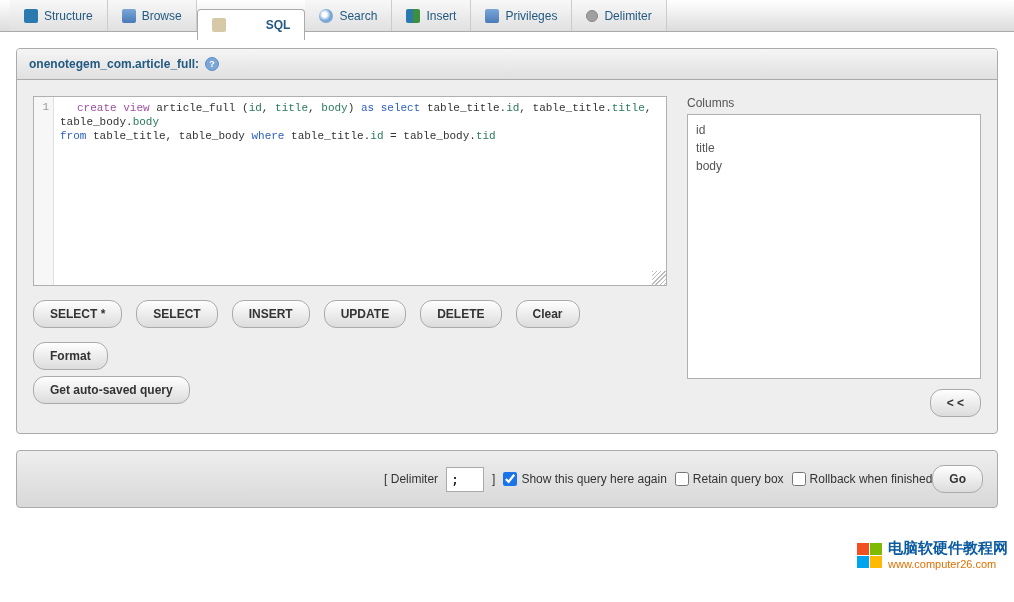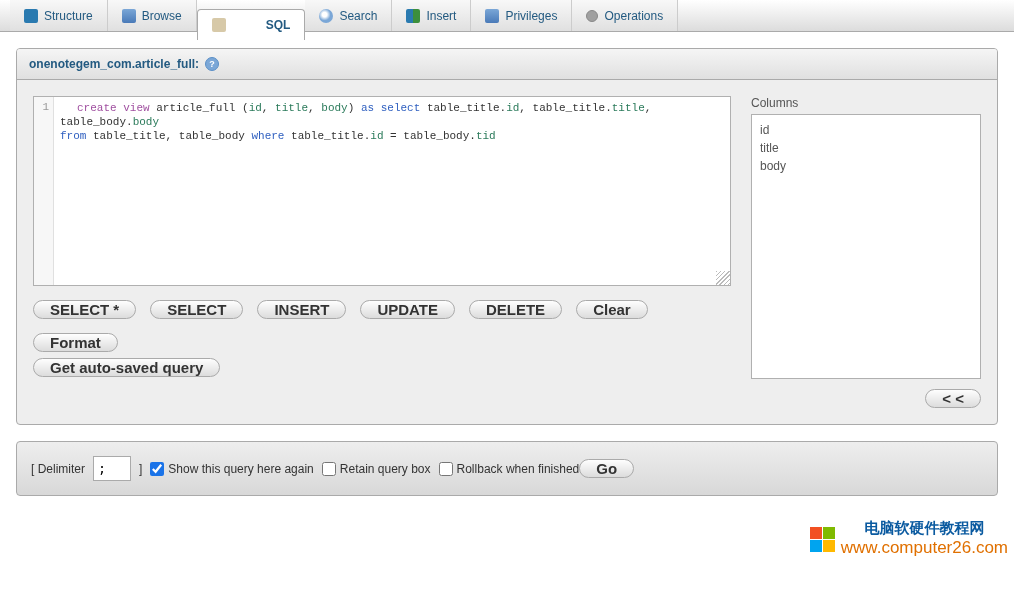--- a/index.html
+++ b/index.html
@@ -16,50 +16,50 @@
 .icon-export { background: #d0d0d0; border-radius: 2px; }
 .icon-priv { background: linear-gradient(#7ba7d7, #4a7ab8); border-radius: 2px; }
 .icon-ops { background: #a0a0a0; border-radius: 50%; width: 12px; height: 12px; border: 1px solid #888; }
 .icon-help { width: 14px; height: 14px; background: #7ba7d7; border-radius: 50%; border: 1px solid #5a8fc7; display: inline-flex; align-items: center; justify-content: center; color: #fff; font-size: 9px; font-weight: bold; }
 .content { padding: 16px; }
 .panel { border: 1px solid #aaa; border-radius: 4px; background: #eee; overflow: hidden; }
 .panel-header { display: flex; align-items: center; gap: 6px; padding: 8px 12px; background: linear-gradient(#f5f5f5, #e0e0e0); border-bottom: 1px solid #aaa; font-weight: bold; }
 .panel-header a { color: #235a81; text-decoration: none; }
 .panel-body { padding: 16px; display: flex; gap: 20px; }
 .left-col { flex: 1; }
-.right-col { width: 230px; }
+.right-col { width: 294px; }
 .code-editor { display: flex; border: 1px solid #b0b0b0; background: #fff; height: 190px; font-family: "Courier New", monospace; font-size: 11px; position: relative; }
 .gutter { width: 20px; background: #f7f7f7; text-align: right; padding: 4px 4px 0 0; color: #999; border-right: 1px solid #e0e0e0; }
 .code-area { flex: 1; padding: 4px 6px; white-space: pre-wrap; word-break: break-word; line-height: 14px; }
 .kw-purple { color: #a050a0; margin-left: 17px; }
 .kw-blue { color: #3060c0; }
 .tok-id { color: #333; }
 .tok-field { color: #2a7a5a; }
 .resize-corner { position: absolute; right: 0; bottom: 0; width: 14px; height: 14px; background: repeating-linear-gradient(135deg, #bbb 0 1px, transparent 1px 3px); cursor: nwse-resize; }
 .btn-row { display: flex; gap: 14px; margin-top: 14px; flex-wrap: wrap; }
-.btn { background: linear-gradient(#fefefe, #dcdcdc); border: 1px solid #aaa; border-radius: 12px; padding: 0 16px; font-weight: bold; font-size: 15px; cursor: pointer; color: #333; }
+.btn { background: linear-gradient(#fefefe, #dcdcdc); border: 1px solid #aaa; border-radius: 12px; padding: 6px 16px; font-weight: bold; font-size: 12px; cursor: pointer; color: #333; }
 .btn-row2 { margin-top: 6px; }
 .cols-label { color: #555; margin-bottom: 4px; }
 .cols-list { border: 1px solid #b0b0b0; background: #fff; height: 265px; padding: 6px 8px; overflow-y: scroll; }
 .cols-list div { padding: 2px 0; color: #555; cursor: pointer; }
 .arrow-row { display: flex; justify-content: flex-end; margin-top: 10px; }
-.bottom-bar { margin-top: 16px; background: linear-gradient(#eee, #d8d8d8); border: 1px solid #aaa; border-radius: 4px; padding: 14px; display: flex; align-items: center; justify-content: flex-start; }
+.bottom-bar { margin-top: 16px; background: linear-gradient(#eee, #d8d8d8); border: 1px solid #aaa; border-radius: 4px; padding: 14px; display: flex; align-items: center; justify-content: flex-end; }
 .bottom-left { display: flex; align-items: center; gap: 8px; flex-wrap: wrap; }
 .delim-input { width: 38px; padding: 4px; border: 1px solid #aaa; text-align: left; font-family: monospace; }
 .check-label { display: flex; align-items: center; gap: 4px; }
 input[type=checkbox] { width: 14px; height: 14px; }
 input[type=checkbox].checked-blue { accent-color: #1a73e8; }
-.watermark { position: absolute; right: 6px; bottom: 4px; text-align: center; }
+.watermark { position: absolute; right: 6px; bottom: 4px; text-align: left; }
 .watermark-grid { display: grid; grid-template-columns: repeat(2, 12px); grid-template-rows: repeat(2, 12px); gap: 1px; float: left; margin-right: 6px; margin-top: 2px; }
 .watermark-grid span:nth-child(1) { background: #f25022; }
 .watermark-grid span:nth-child(2) { background: #7fba00; }
 .watermark-grid span:nth-child(3) { background: #00a4ef; }
 .watermark-grid span:nth-child(4) { background: #ffb900; }
 .watermark-text1 { color: #0a5aa0; font-weight: bold; font-size: 15px; }
-.watermark-text2 { color: #e07000; font-size: 17px; }
+.watermark-text2 { color: #e07000; font-size: 11px; }
 .page-wrap { position: relative; padding-bottom: 50px; }
 </style>
 </head>
 <body>
 
 <div class="page-wrap">
 <div class="tabs">
   <div class="tab">
         <span class="tab-icon icon-structure"></span>
         <span>Structure</span>
@@ -79,21 +79,21 @@
   <div class="tab">
         <span class="tab-icon icon-insert"></span>
         <span>Insert</span>
       </div>
   <div class="tab">
         <span class="tab-icon icon-priv"></span>
         <span>Privileges</span>
       </div>
   <div class="tab">
         <span class="tab-icon icon-ops"></span>
-        <span>Operations</span>
+        <span>Delimiter</span>
       </div>
 </div>
 
 <div class="content">
   <div class="panel">
     <div class="panel-header">
       <a href="#">onenotegem_com.article_full:</a>
       <span class="icon-help">?</span>
     </div>
     <div class="panel-body">

